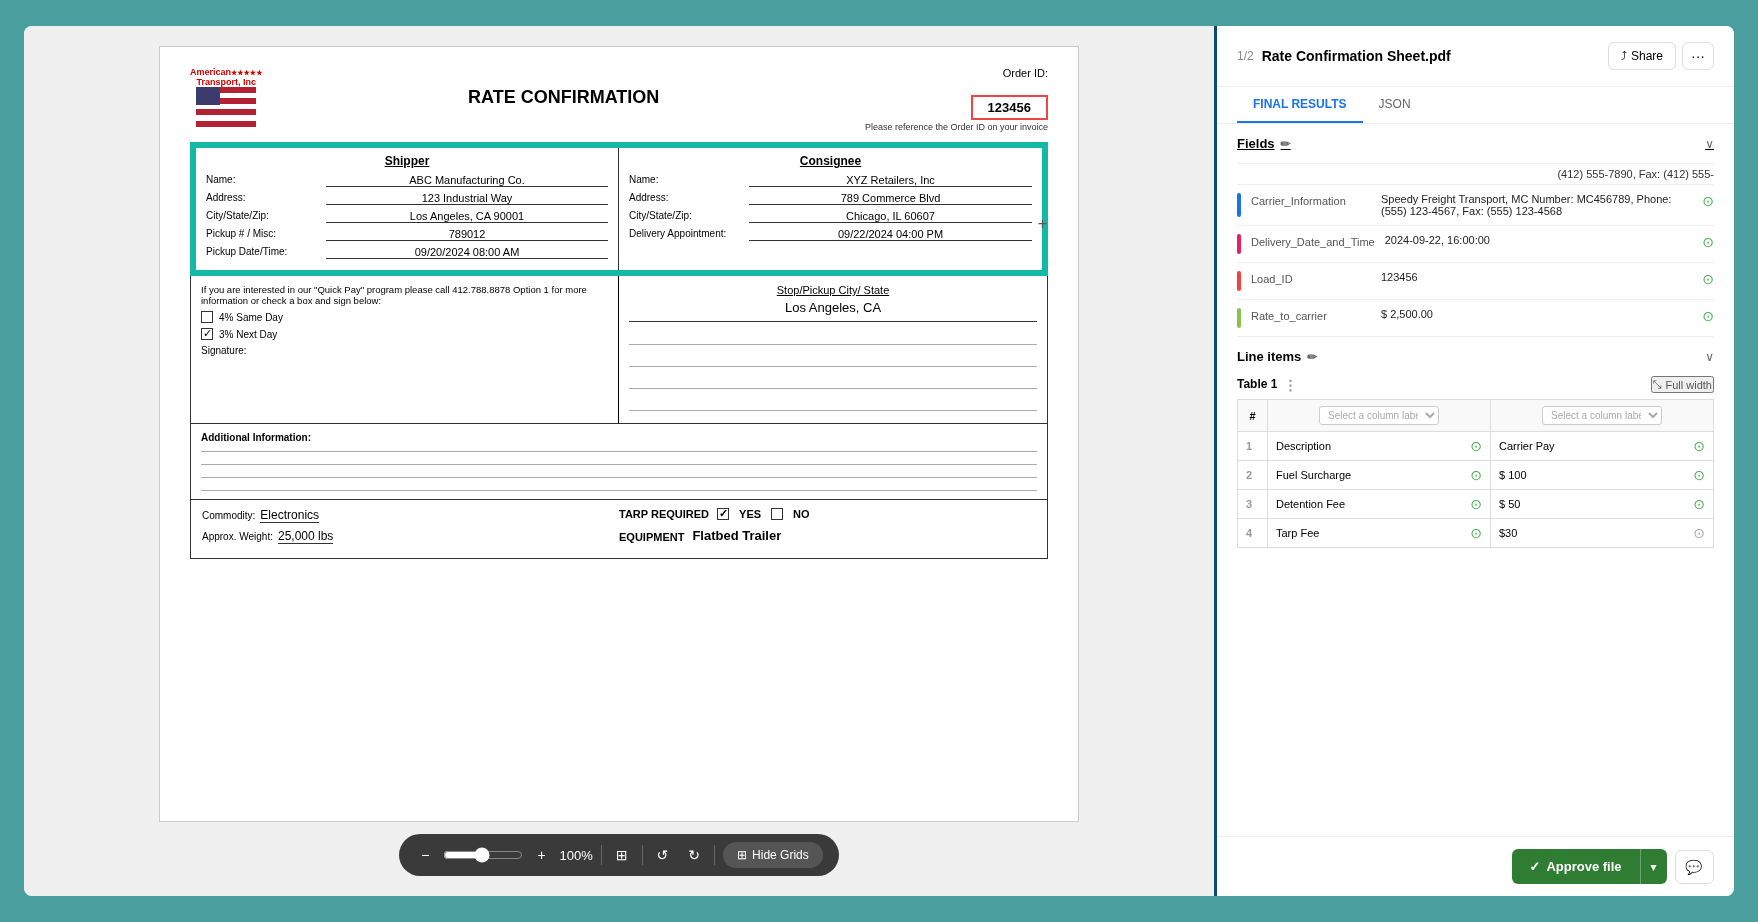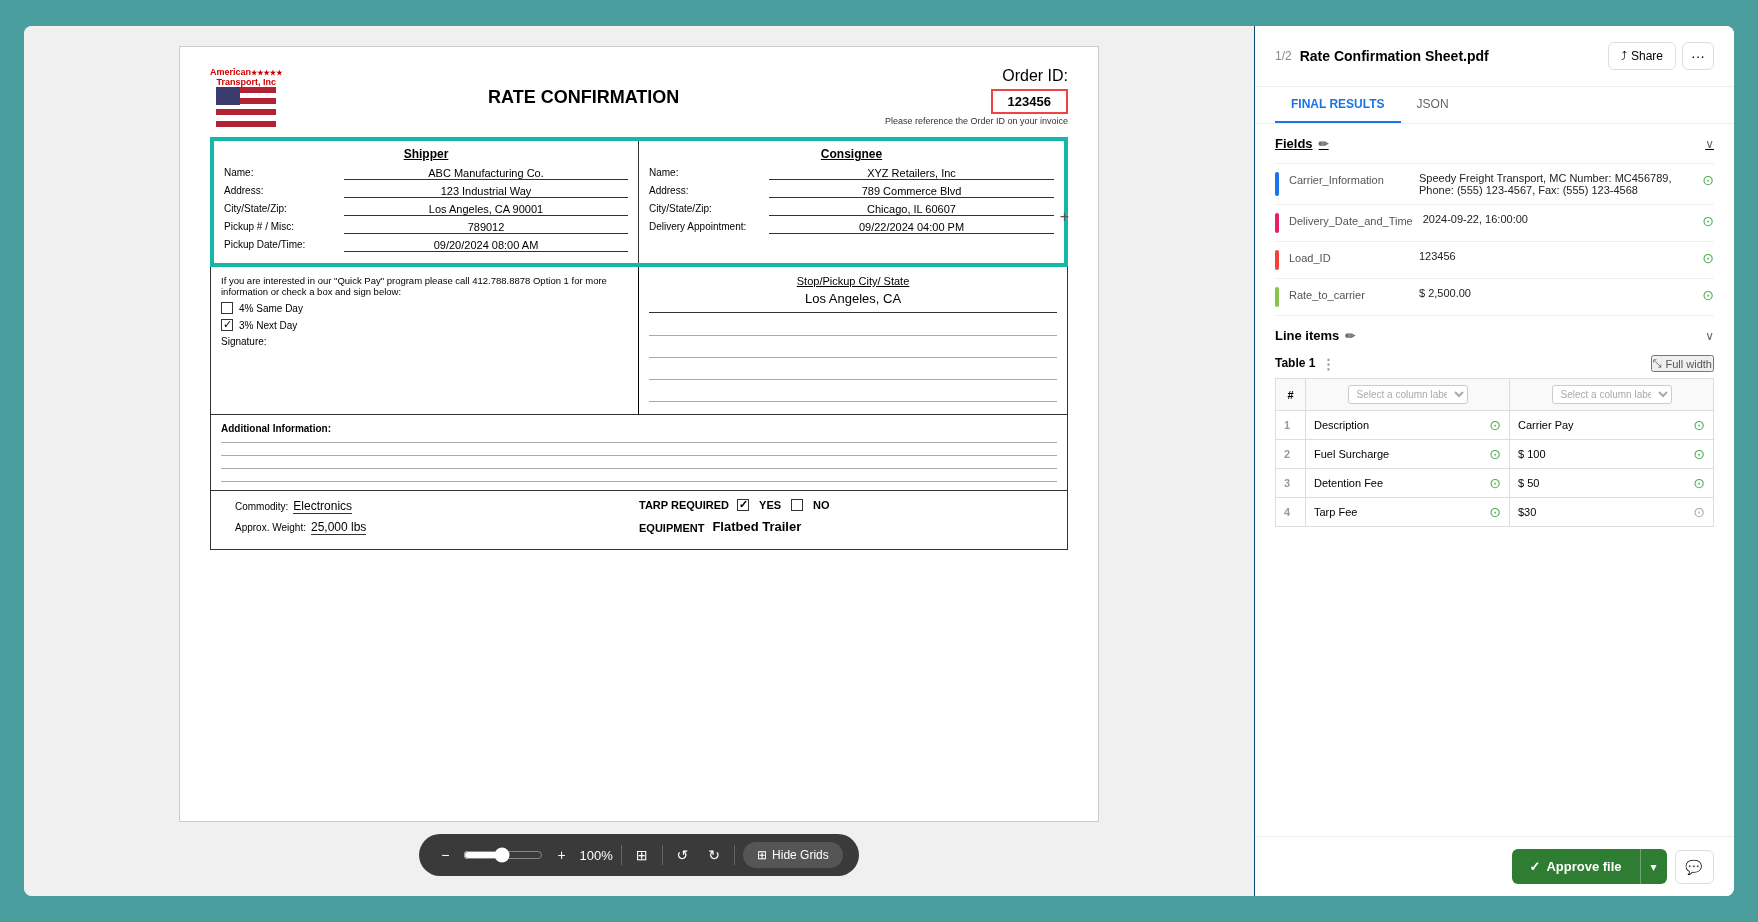--- a/index.html
+++ b/index.html
@@ -86,21 +86,21 @@
       border: 2px solid #e44;
       padding: 3px 15px;
       font-size: 13px;
       font-weight: bold;
       display: inline-block;
       margin-bottom: 2px;
     }
     .shipper-consignee {
       display: grid;
       grid-template-columns: 1fr 1fr;
-      border: 4px solid #14b8a6;
+      border: 6px solid #14b8a6;
       margin-bottom: 0;
     }
     .shipper-col, .consignee-col {
       padding: 6px 10px;
     }
     .shipper-col {
       border-right: 1px solid #333;
     }
     .section-header {
       text-align: center;
@@ -210,21 +210,21 @@
     }
     .add-info-line {
       border-bottom: 1px solid #aaa;
       height: 1px;
     }
     .commodity-section {
       display: grid;
       grid-template-columns: 1fr 1fr;
       border: 1px solid #333;
       border-top: none;
-      padding: 8px 24px;
+      padding: 8px 11px;
     }
     .commodity-left, .commodity-right {
       font-size: 10px;
     }
     .commodity-field {
       display: flex;
       align-items: center;
       margin-bottom: 6px;
       gap: 5px;
     }
@@ -296,25 +296,25 @@
       padding: 6px 14px;
       border-radius: 20px;
       cursor: pointer;
       font-size: 12px;
       display: flex;
       align-items: center;
       gap: 5px;
     }
     
     .right-panel {
-      width: 480px;
+      width: 520px;
       background: white;
       display: flex;
       flex-direction: column;
-      border-left: 1px solid #0c4a6e;
+      border-left: 3px solid #0c4a6e;
     }
     .right-header {
       display: flex;
       align-items: center;
       justify-content: space-between;
       padding: 16px 20px;
       border-bottom: 1px solid #eee;
     }
     .doc-title-area {
       display: flex;
@@ -533,21 +533,21 @@
       <div class="pdf-header">
         <div class="company-logo">
           <div class="logo-text">
             <span>American</span><span style="font-size:7px">★★★★★</span><br>
             <span>Transport, Inc</span>
           </div>
           <div class="logo-flag"></div>
         </div>
         <div class="rate-confirmation-title">RATE CONFIRMATION</div>
         <div class="order-id-section">
-          <div style="font-size:16px; margin-bottom:4px">Order ID:</div>
+          <div style="font-size:11px; margin-bottom:16px">Order ID:</div>
           <div class="order-id-box">123456</div>
           <div style="font-size:9px; color:#333; max-width:200px">Please reference the Order ID on your invoice</div>
         </div>
       </div>
 
       <div class="shipper-consignee">
         <div class="shipper-col">
           <div class="section-header">Shipper</div>
           <div class="field-row">
             <span class="field-label">Name:</span>
@@ -699,20 +699,23 @@
 
     <div class="fields-section">
       <div class="section-toggle">
         <div class="section-toggle-label">
           <span>Fields</span>
           <span class="edit-icon">✏</span>
         </div>
         <span class="chevron-icon">∨</span>
       </div>
 
+      <div style="display:flex; justify-content:flex-end; padding: 4px 0; font-size:11px; color:#333; border-bottom:1px solid #f0f0f0">
+        <span>(412) 555-7890, Fax: (412) 555-</span>
+      </div>
 
       <div class="field-item">
         <div class="field-color-bar" style="background:#1a73e8"></div>
         <div class="field-key">Carrier_Information</div>
         <div class="field-val">Speedy Freight Transport, MC Number: MC456789, Phone: (555) 123-4567, Fax: (555) 123-4568</div>
         <span class="field-check confirmed">⊙</span>
       </div>
       <div class="field-item">
         <div class="field-color-bar" style="background:#e91e63"></div>
         <div class="field-key">Delivery_Date_and_Time</div>

